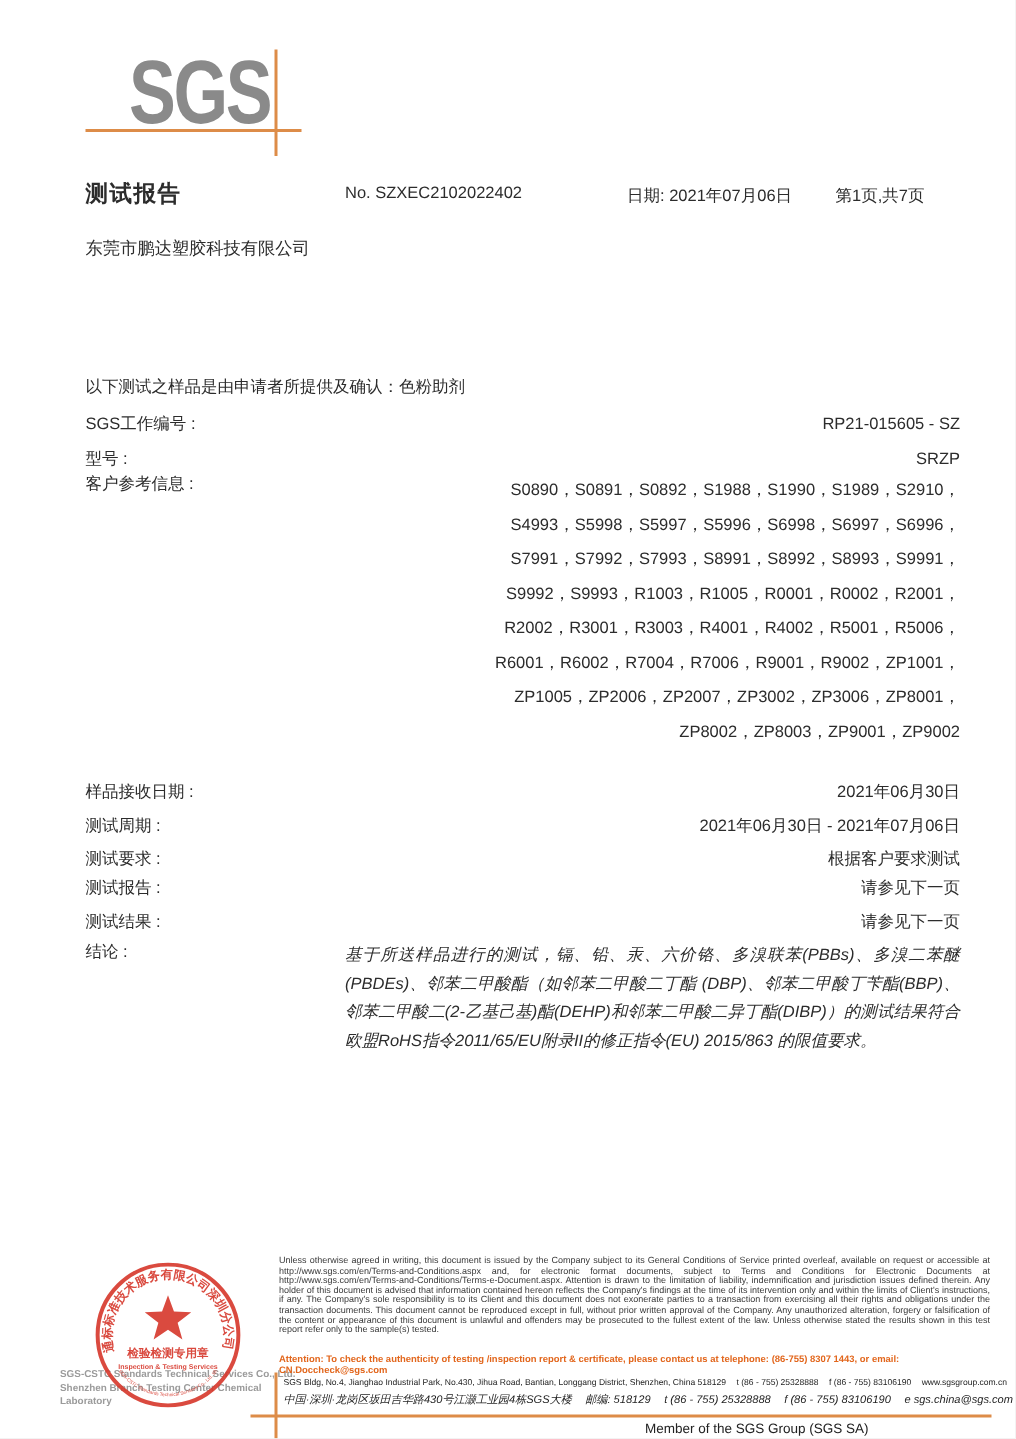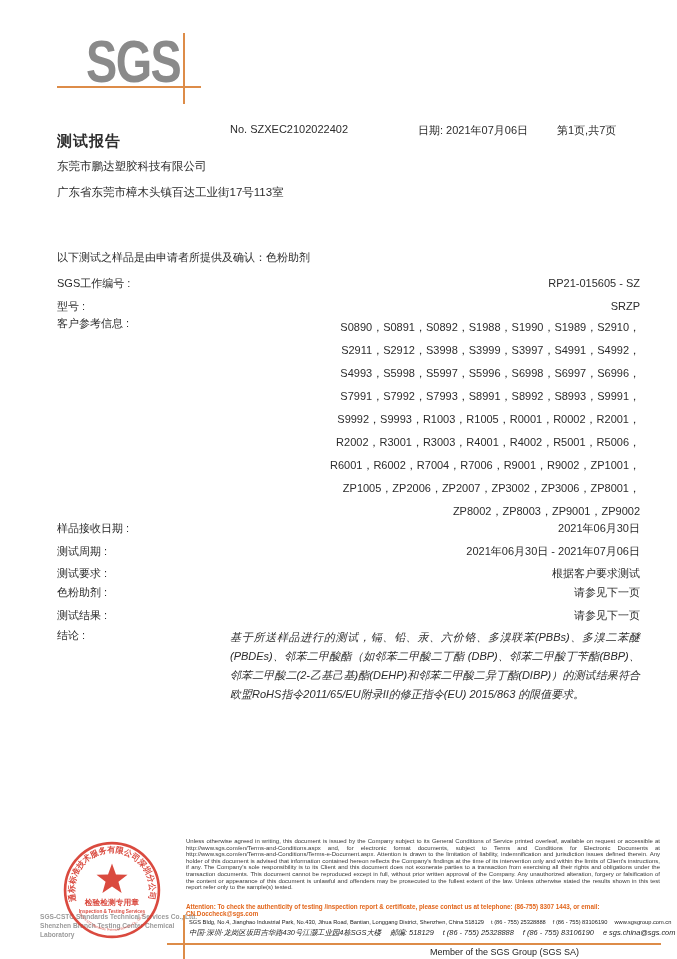--- a/index.html
+++ b/index.html
@@ -10,21 +10,21 @@
   }
   
   .logo-text{
     position:absolute;left:86px;top:36px;font-size:60px;line-height:52px;font-weight:700;
     color:#8a8a8a;letter-spacing:-2px;transform:scaleX(0.78);transform-origin:left top;
   }
   .logo-hline{position:absolute;left:57px;top:86px;width:144px;height:2px;background:#dd8c48;}
   .logo-vline{position:absolute;left:183px;top:33px;width:2px;height:71px;background:#dd8c48;}
   
   .hdr{position:absolute;top:120px;left:0;width:677px;height:22px;}
-  .hdr .title{position:absolute;left:57px;top:12px;font-size:15px;font-weight:700;letter-spacing:1px;text-align:center;}
+  .hdr .title{position:absolute;left:57px;top:0;font-size:15px;font-weight:700;letter-spacing:1px;text-align:center;}
   .hdr .no{position:absolute;left:230px;top:3px;font-size:11px;}
   .hdr .date{position:absolute;left:418px;top:3px;font-size:11px;}
   .hdr .page-info{position:absolute;left:557px;top:3px;font-size:11px;text-align:right;}
   
   .applicant{position:absolute;left:57px;top:153px;font-size:11.5px;line-height:26px;}
   
   .statement{position:absolute;left:57px;top:250px;font-size:11px;}
   .row{position:absolute;left:57px;width:583px;font-size:11px;line-height:15px;}
   .row .lbl{position:absolute;left:0;top:0;width:173px;}
   .row .val{position:absolute;left:173px;top:0;width:410px;text-align:right;}
@@ -64,38 +64,36 @@
 
   <div class="hdr">
     <span class="title">测试报告</span>
     <span class="no">No. SZXEC2102022402</span>
     <span class="date">日期: 2021年07月06日</span>
     <span class="page-info">第1页,共7页</span>
   </div>
 
   <div class="applicant">
     <div>东莞市鹏达塑胶科技有限公司</div>
-    <div>广东省东莞市樟木头镇百达工业街17号113室</div>
   </div>
 
   <div class="statement">以下测试之样品是由申请者所提供及确认：色粉助剂</div>
 
   <div class="row" style="top:276px">
     <span class="lbl">SGS工作编号 :</span>
     <span class="val">RP21-015605 - SZ</span>
   </div>
   <div class="row" style="top:299px">
     <span class="lbl">型号 :</span>
     <span class="val">SRZP</span>
   </div>
   <div class="row" style="top:316px">
     <span class="lbl">客户参考信息 :</span>
     <span class="val ref-lines">
       <div>S0890，S0891，S0892，S1988，S1990，S1989，S2910，</div>
-      <div>S2911，S2912，S3998，S3999，S3997，S4991，S4992，</div>
       <div>S4993，S5998，S5997，S5996，S6998，S6997，S6996，</div>
       <div>S7991，S7992，S7993，S8991，S8992，S8993，S9991，</div>
       <div>S9992，S9993，R1003，R1005，R0001，R0002，R2001，</div>
       <div>R2002，R3001，R3003，R4001，R4002，R5001，R5006，</div>
       <div>R6001，R6002，R7004，R7006，R9001，R9002，ZP1001，</div>
       <div>ZP1005，ZP2006，ZP2007，ZP3002，ZP3006，ZP8001，</div>
       <div>ZP8002，ZP8003，ZP9001，ZP9002</div>
     </span>
   </div>
   <div class="row" style="top:521px">
@@ -104,21 +102,21 @@
   </div>
   <div class="row" style="top:544px">
     <span class="lbl">测试周期 :</span>
     <span class="val">2021年06月30日 - 2021年07月06日</span>
   </div>
   <div class="row" style="top:566px">
     <span class="lbl">测试要求 :</span>
     <span class="val">根据客户要求测试</span>
   </div>
   <div class="row" style="top:585px">
-    <span class="lbl">色粉助剂 :</span>
+    <span class="lbl">测试报告 :</span>
     <span class="val">请参见下一页</span>
   </div>
   <div class="row" style="top:608px">
     <span class="lbl">测试结果 :</span>
     <span class="val">请参见下一页</span>
   </div>
   <div class="row conclusion" style="top:628px">
     <span class="lbl">结论 :</span>
     <span class="val">基于所送样品进行的测试，镉、铅、汞、六价铬、多溴联苯(PBBs)、多溴二苯醚(PBDEs)、邻苯二甲酸酯（如邻苯二甲酸二丁酯 (DBP)、邻苯二甲酸丁苄酯(BBP)、邻苯二甲酸二(2-乙基己基)酯(DEHP)和邻苯二甲酸二异丁酯(DIBP)）的测试结果符合欧盟RoHS指令2011/65/EU附录II的修正指令(EU) 2015/863 的限值要求。</span>
   </div>

